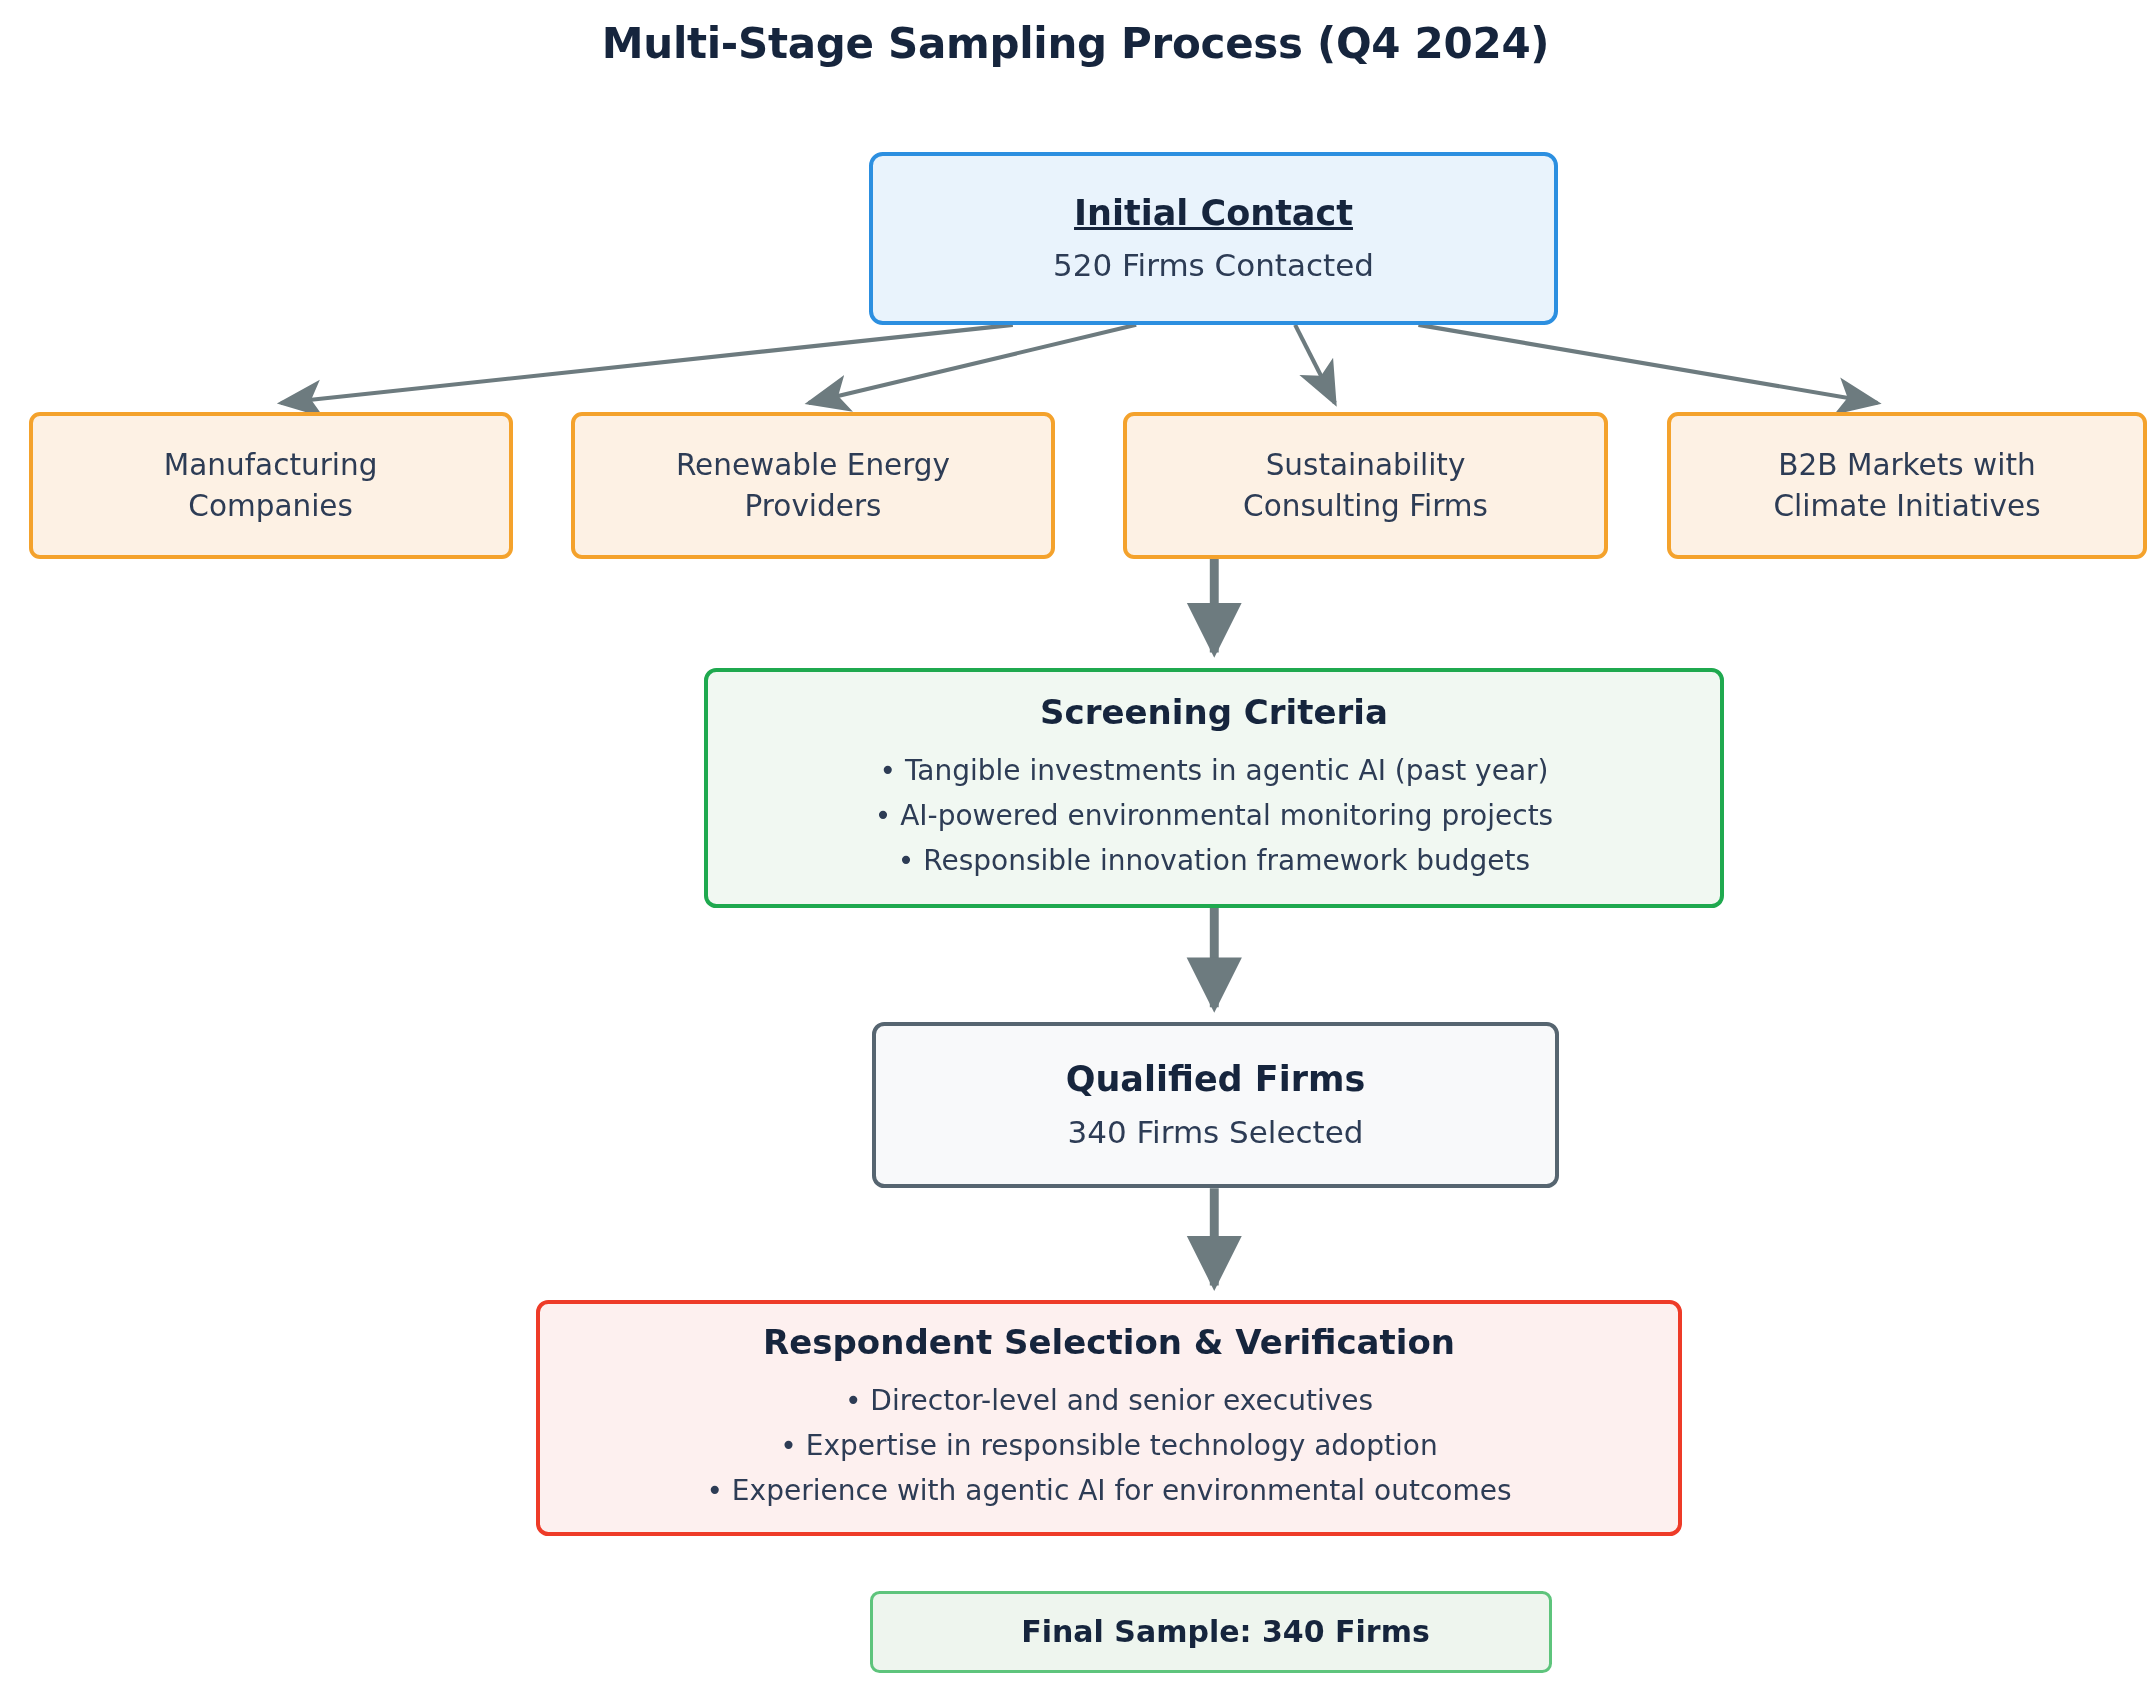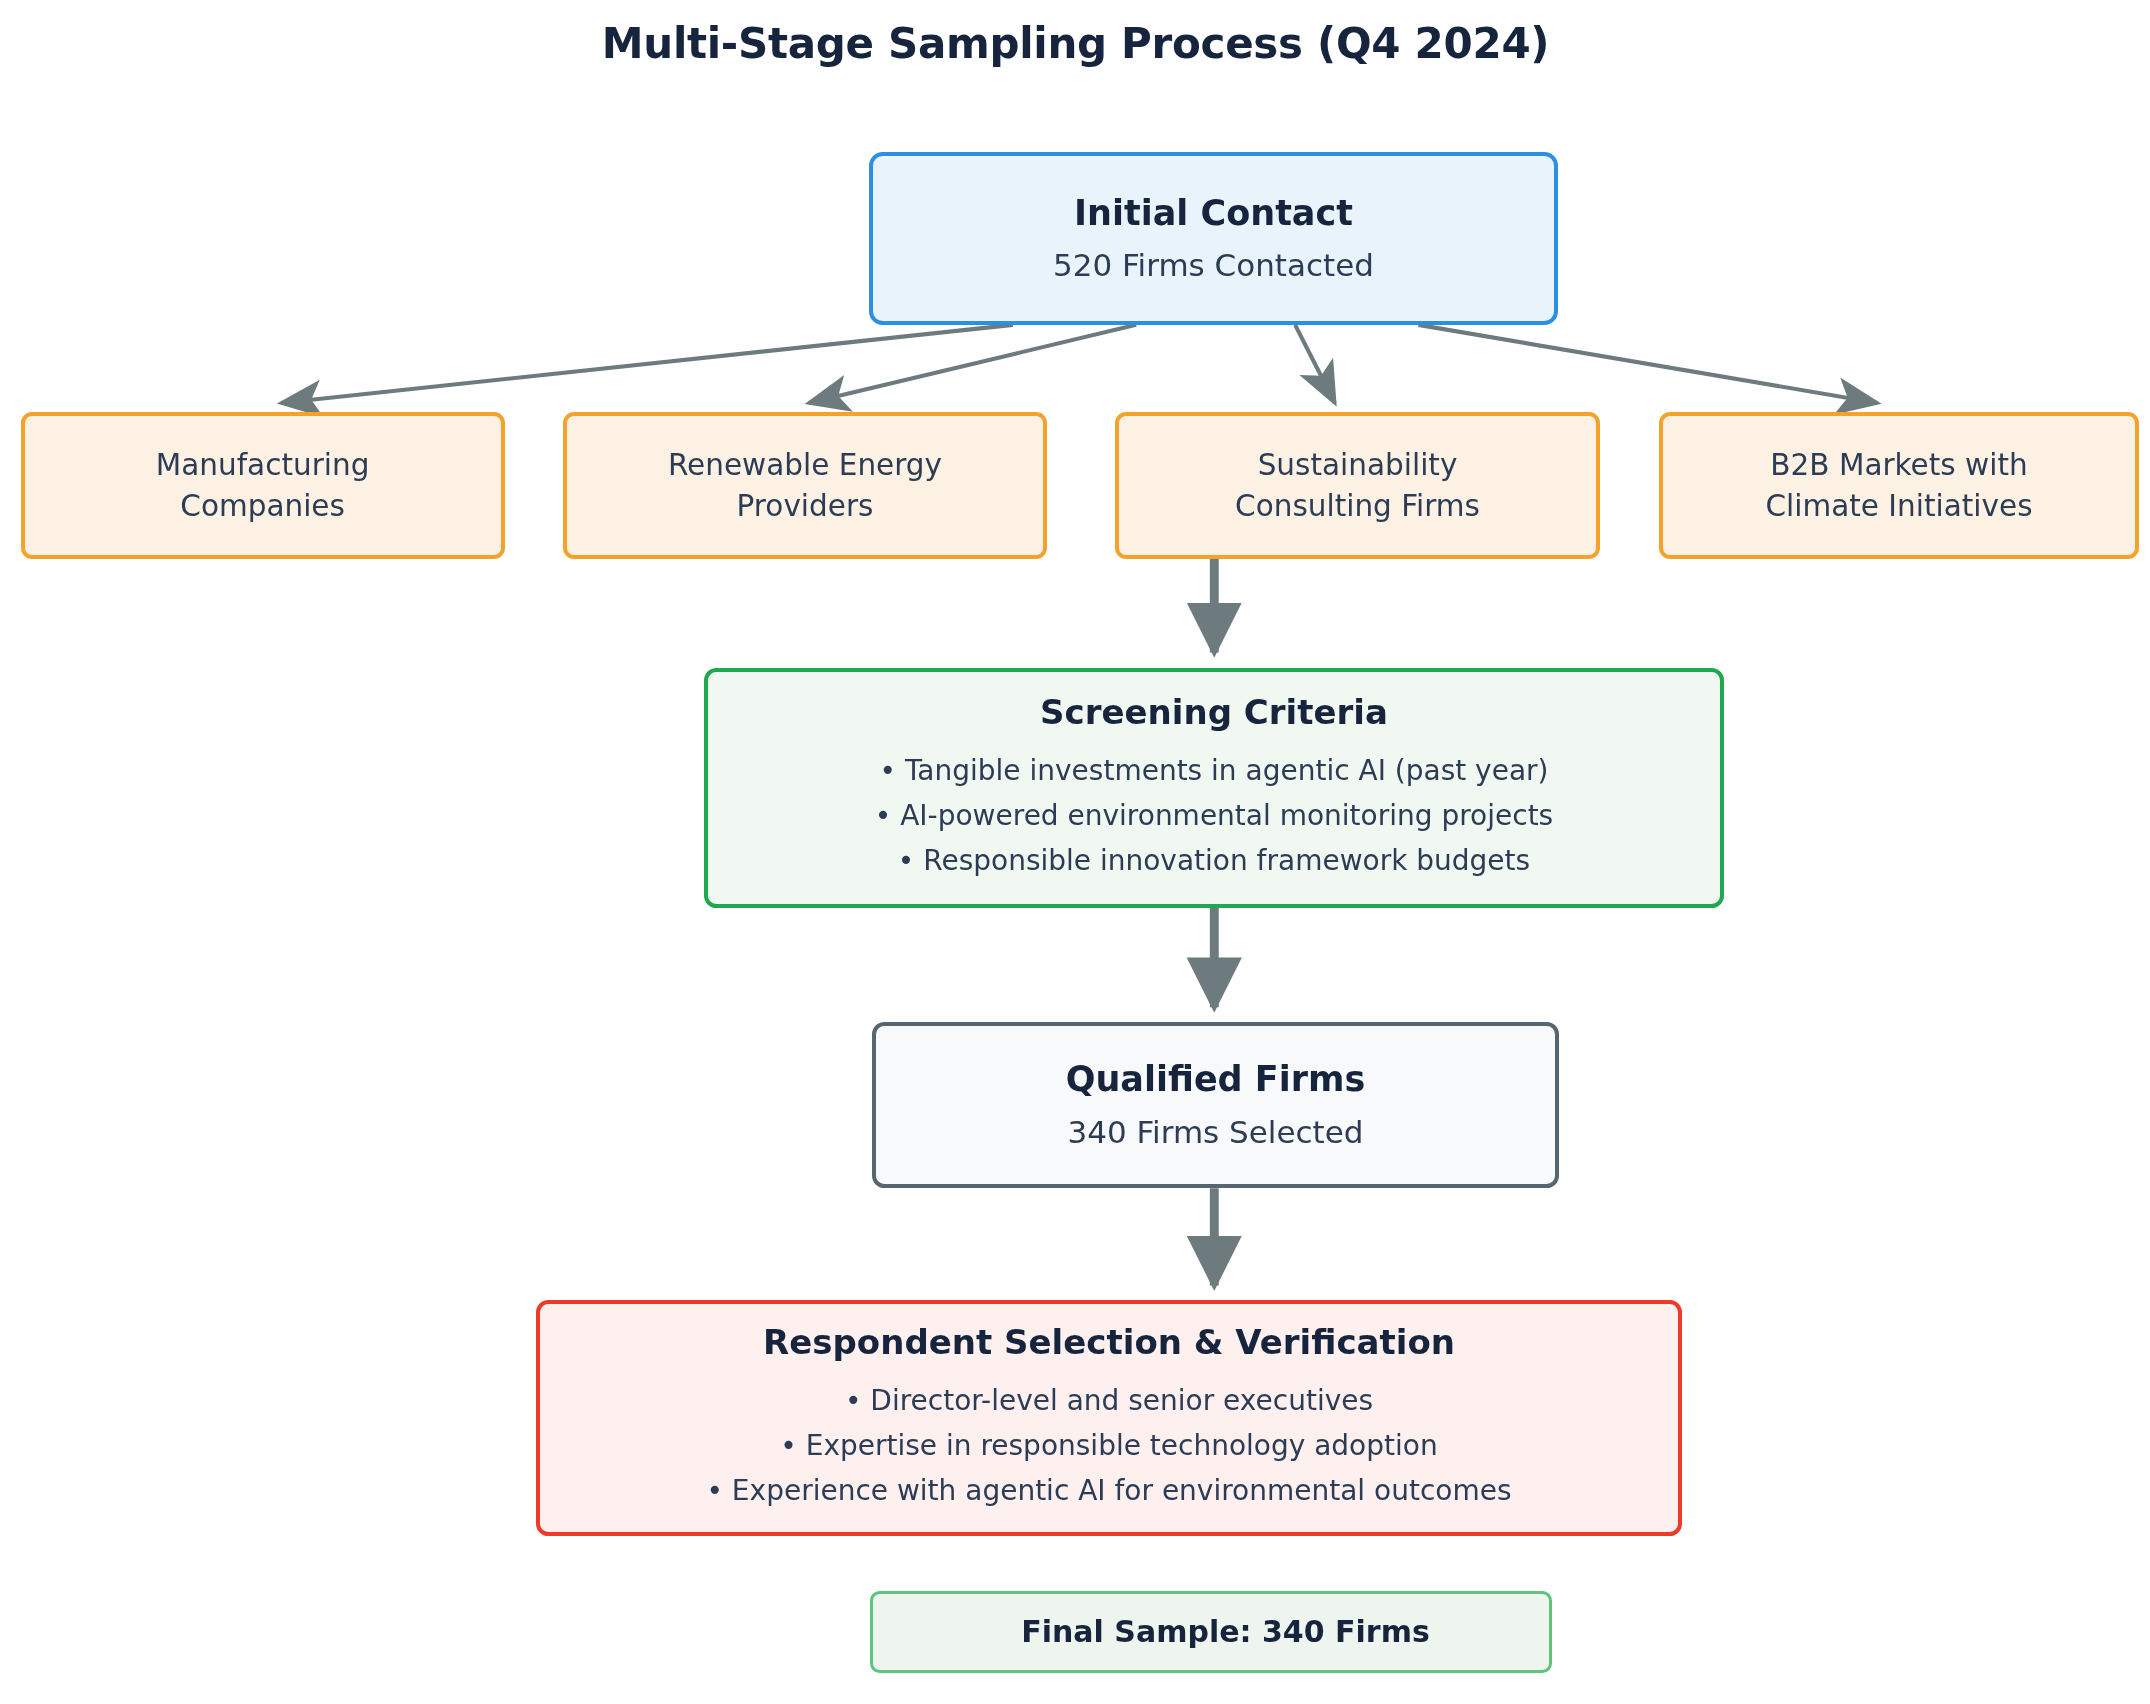--- a/index.html
+++ b/index.html
@@ -70,30 +70,31 @@
   
   #node-initial-contact {
     left: 869px;
     top: 152px;
     width: 689px;
     height: 173px;
     background: #e9f3fc;
     border: 4.8px solid #2c8fe0;
     border-radius: 13.7px;
   }
-  #node-initial-contact .node-title { font-size: 35px; margin-bottom: 11px; }
+  #node-initial-contact .node-title { font-size: 35px; margin-bottom: 11px; text-decoration: underline; }
   #node-initial-contact .node-sub { font-size: 31px; }
 
   
   .node-segment {
     top: 412px;
     height: 147px;
     background: #fdf1e4;
     border: 4.1px solid #f4a22c;
     border-radius: 11px;
+    margin-left: 8px;
   }
   .node-segment .node-title {
     font-weight: normal;
     font-size: 29.5px;
     color: #2d3c55;
     line-height: 1.38;
   }
   #node-seg-0 { left: 20.6px;   width: 484px; }
   #node-seg-1 { left: 563px;  width: 484px; }
   #node-seg-2 { left: 1115px; width: 485px; }

